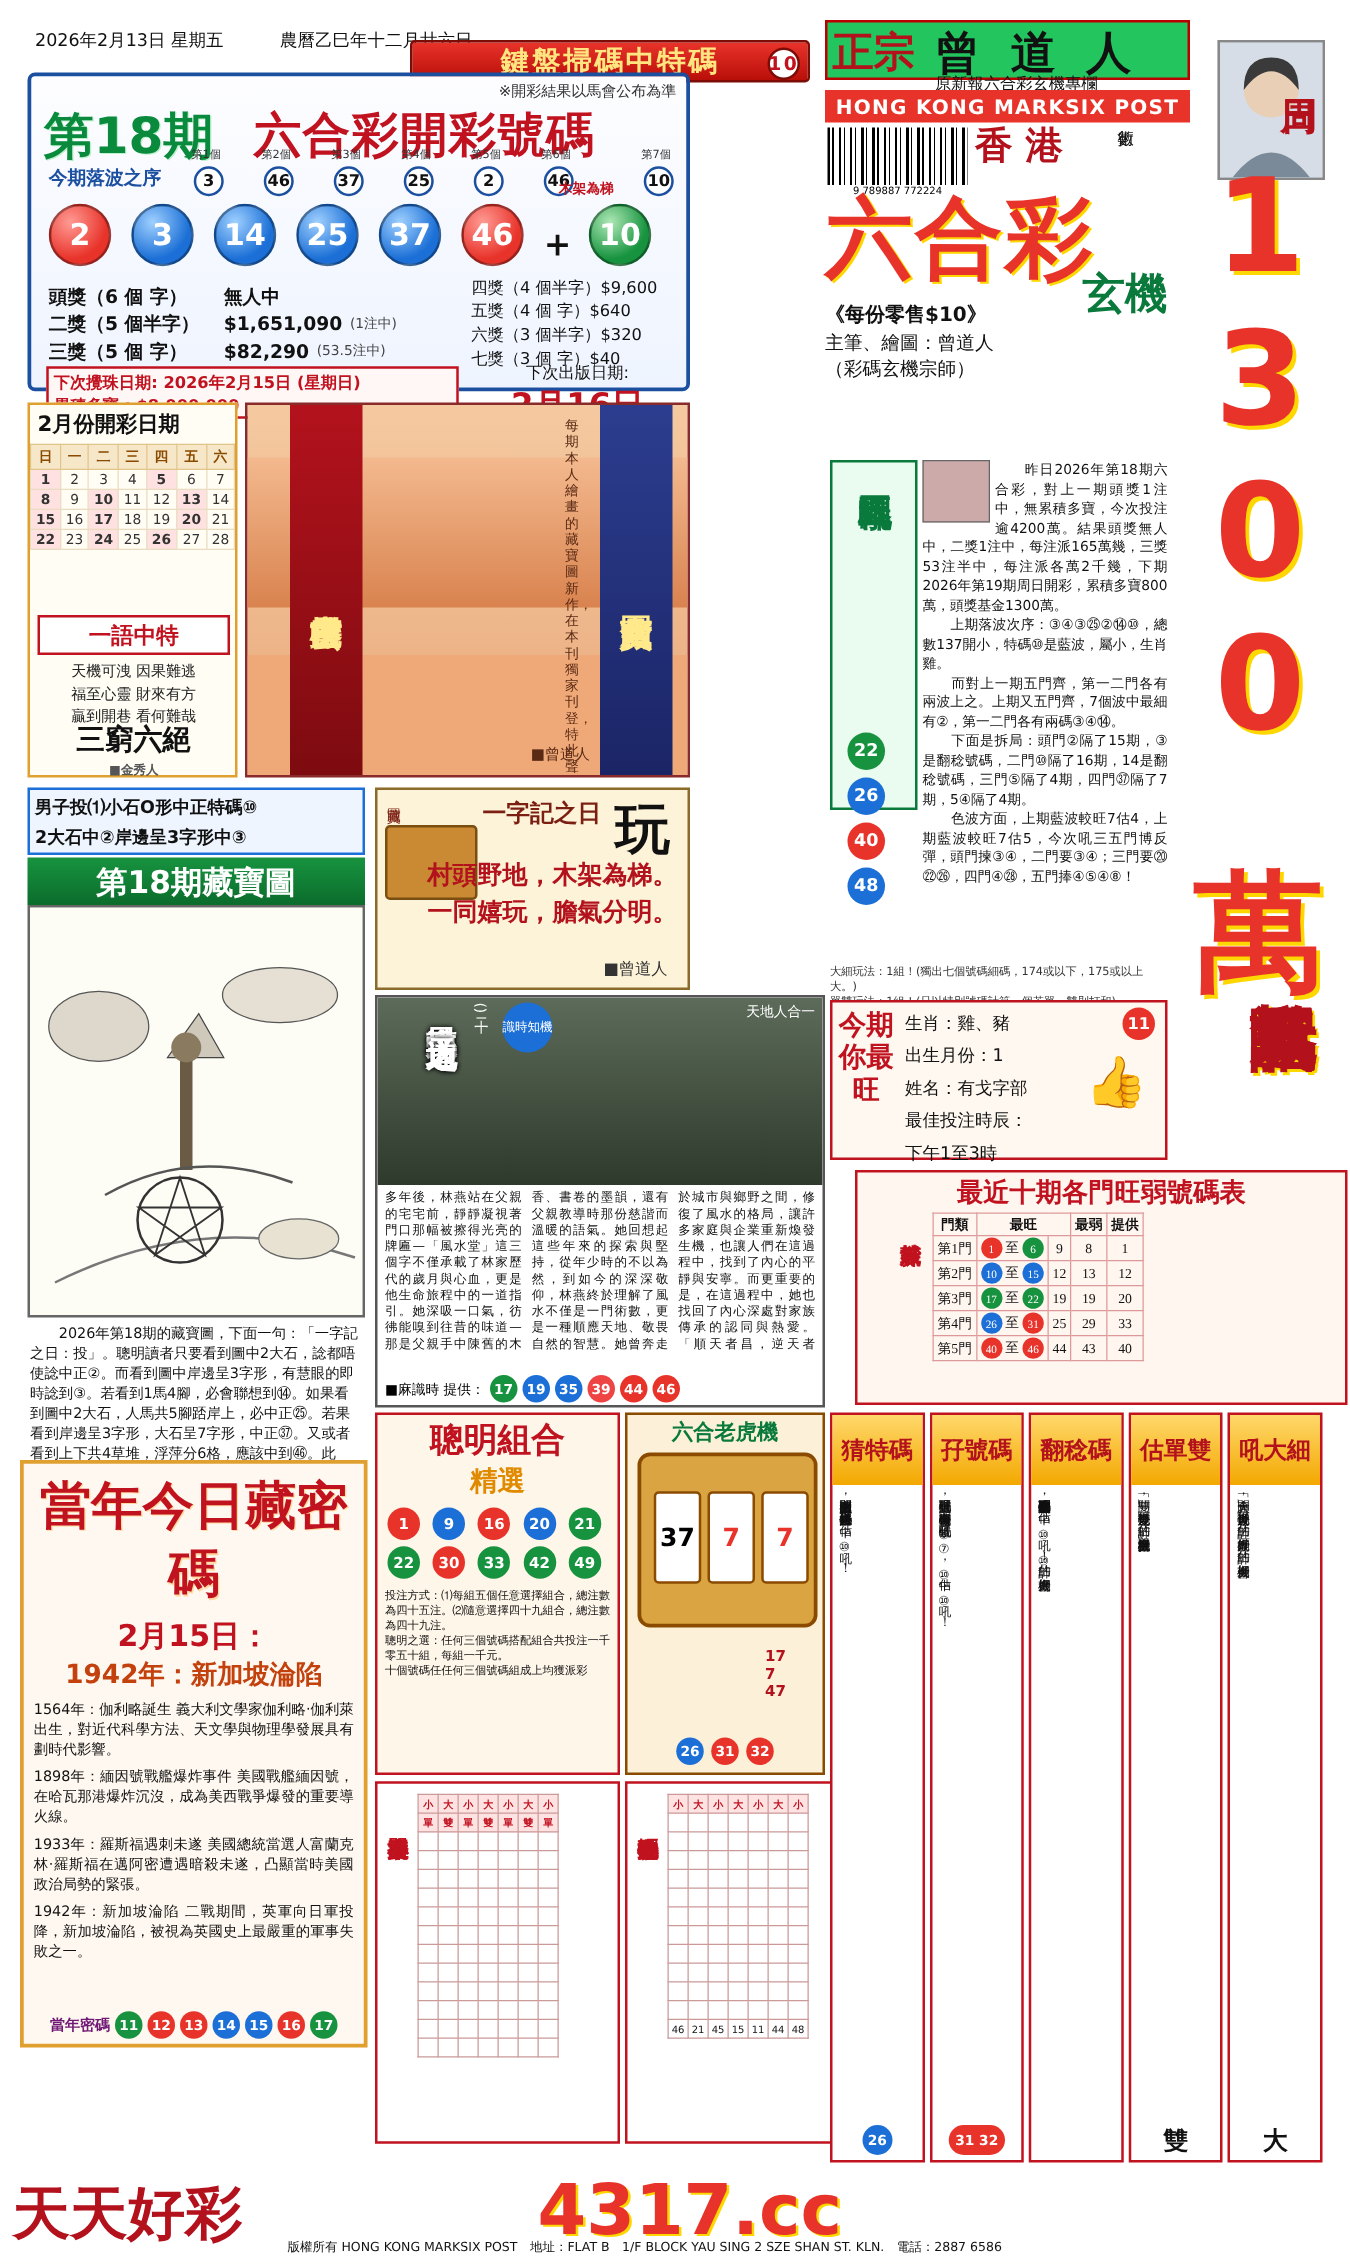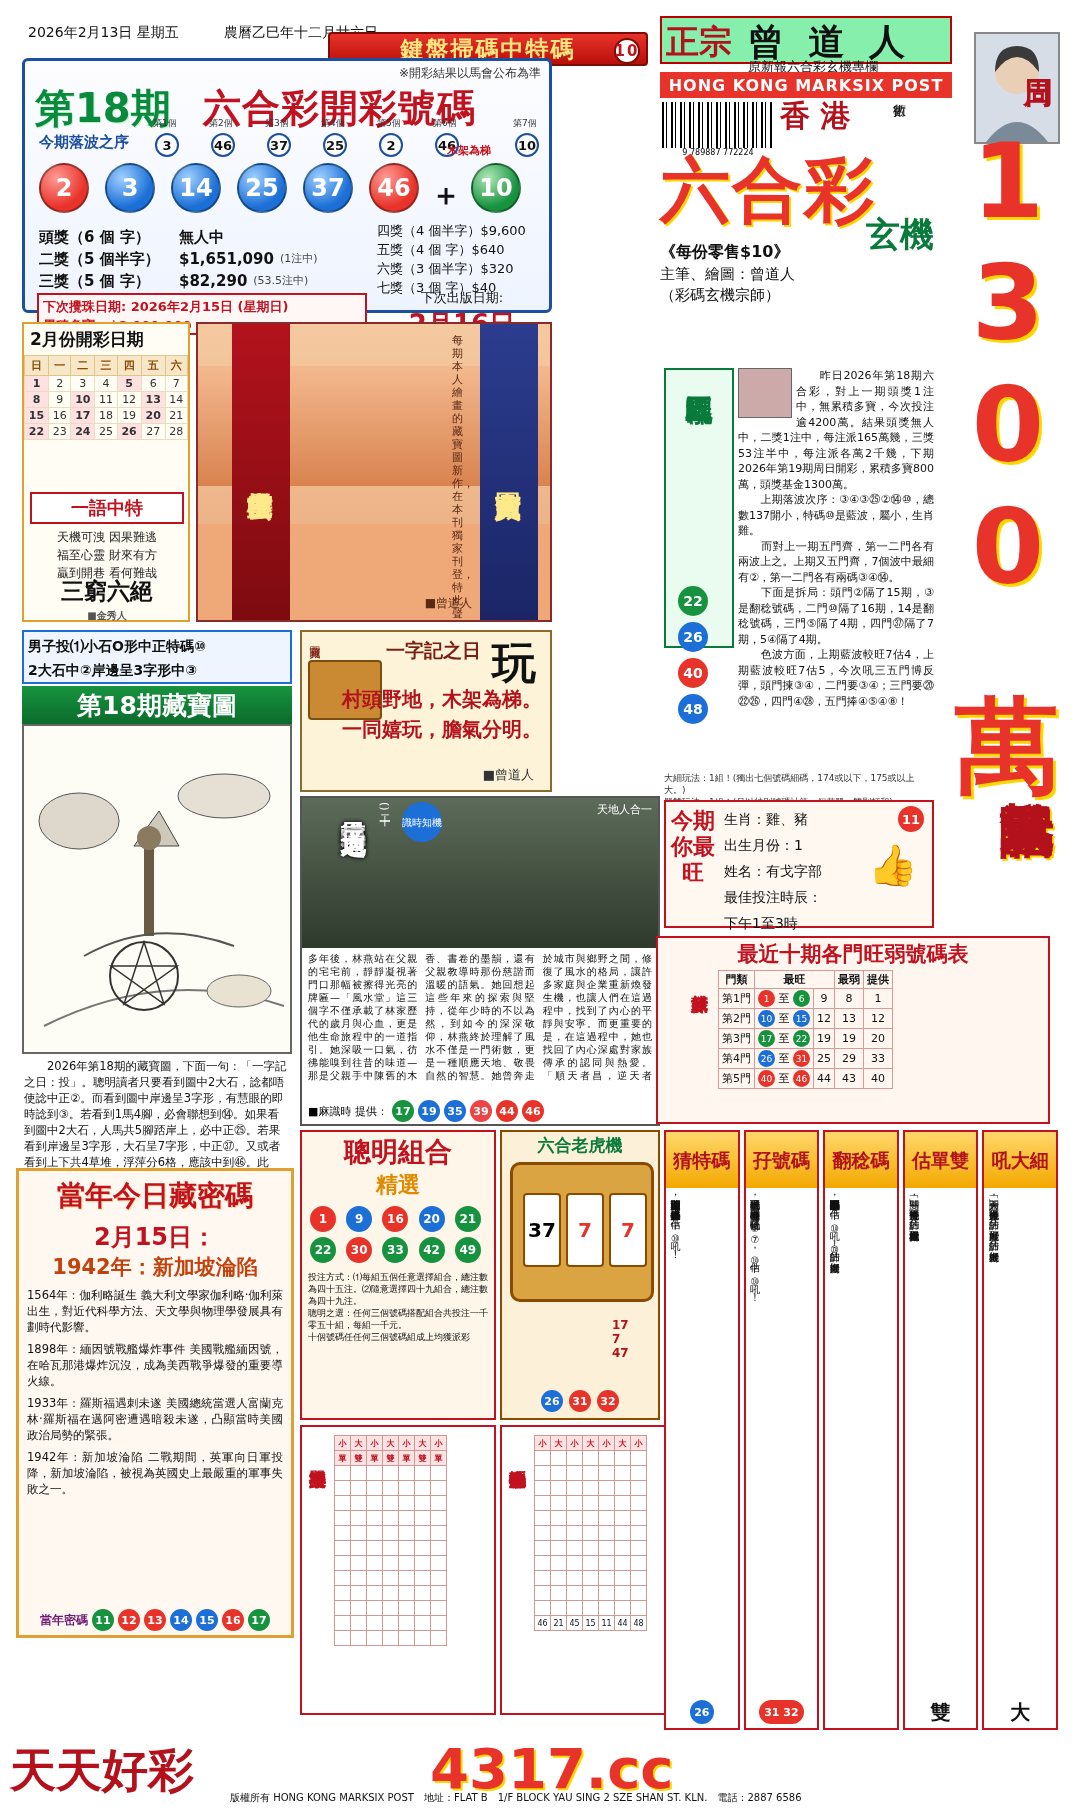--- a/index.html
+++ b/index.html
@@ -116,21 +116,21 @@
   
   .hintbox{left:22px; top:630px; width:270px; height:54px; border:2px solid #1b6fd6;background:#eef5ff;
      font-size:14px;line-height:24px;color:#111;padding:2px 4px;font-weight:bold;}
   .zangbao-title{left:22px;top:686px;width:270px;height:38px;background:linear-gradient(#17933f,#0b6c2c);
      color:#fff;font-size:25px;font-weight:bold;display:flex;align-items:center;justify-content:center;}
   .zangbao-pic{left:22px;top:724px;width:270px;height:330px;border:2px solid #666;background:#fcfcf7;overflow:hidden;}
   .zb-txt{left:22px;top:1056px;width:270px;height:110px;font-size:11.5px;line-height:16px;color:#111;padding:2px;}
 
   
   .history{left:16px;top:1168px;width:278px;height:470px;border:3px solid #e0a030;background:#fff8f0;}
-  .history h2{margin:0;padding:6px 0;text-align:center;font-size:28px;color:#c1121f;
+  .history h2{margin:0;padding:6px 0;text-align:center;font-size:41px;color:#c1121f;
       text-shadow:1px 1px 0 #ffd9a0;}
   .history .dt{text-align:center;font-size:24px;font-weight:bold;color:#c1121f;}
   .history .ev{text-align:center;font-size:21px;font-weight:bold;color:#c2410c;margin-top:0;}
   .history p{font-size:11.5px;line-height:16px;color:#111;margin:6px 8px;text-align:justify;}
   .codebar{position:absolute;left:0;bottom:4px;width:100%;display:flex;align-items:center;justify-content:center;gap:4px;}
   .codebar .lbl{font-size:12px;color:#701a75;font-weight:bold;}
   .cball{width:22px;height:22px;border-radius:50%;display:flex;align-items:center;justify-content:center;
      font-size:11px;color:#fff;font-weight:bold;}
 
   
@@ -175,21 +175,21 @@
   
   .tbl-left{left:300px;top:1425px;width:196px;height:290px;border:2px solid #c1121f;background:#fff;}
   .tbl-right{left:500px;top:1425px;width:196px;height:290px;border:2px solid #c1121f;background:#fff;}
   .tblv{position:absolute;left:2px;top:30px;width:26px;font-size:17px;font-weight:bold;color:#c1121f;writing-mode:vertical-rl;}
   table.mini{border-collapse:collapse;font-size:8px;}
   table.mini td{border:1px solid #c99;width:16px;height:15px;text-align:center;color:#111;}
   table.mini td.hd{background:#ffe2e2;color:#c1121f;font-weight:bold;}
 
   
   .masthead{left:660px;top:16px;width:400px;height:300px;}
-  .mh-top{position:absolute;left:0;top:0;width:292px;height:48px;background:#86efac;border:2px solid #b00;}
+  .mh-top{position:absolute;left:0;top:0;width:292px;height:48px;background:#22c55e;border:2px solid #b00;}
   .mh-zz{position:absolute;left:4px;top:2px;font-size:33px;font-weight:bold;color:#b3121c;}
   .mh-zdr{position:absolute;left:86px;top:0px;font-size:36px;font-weight:bold;color:#111;letter-spacing:6px;}
   .mh-sub{position:absolute;left:86px;top:40px;font-size:13px;color:#111;}
   .mh-post{position:absolute;left:0;top:56px;width:292px;height:26px;background:#e8332a;color:#fff;
      font-size:16px;font-weight:bold;display:flex;align-items:center;justify-content:center;letter-spacing:1px;}
   .barcode{position:absolute;left:2px;top:86px;width:112px;height:60px;background:#fff;}
   .barcode .bars{width:100%;height:46px;
     background:repeating-linear-gradient(90deg,#000 0 2px,#fff 2px 4px,#000 4px 5px,#fff 5px 9px);}
   .barcode .num{font-size:8px;text-align:center;}
   .mh-hk{position:absolute;left:120px;top:80px;font-size:30px;font-weight:bold;color:#b3121c;}
@@ -223,21 +223,21 @@
 
   
   .lucky{left:664px;top:800px;width:270px;height:128px;border:2px solid #c1121f;background:#fff8f0;}
   .lucky .lt{position:absolute;left:4px;top:6px;width:46px;font-size:22px;font-weight:bold;color:#c1121f;line-height:26px;text-align:center;}
   .lucky .rows{position:absolute;left:58px;top:4px;font-size:14px;line-height:26px;color:#111;}
   .lucky .badge{position:absolute;right:8px;top:4px;width:26px;height:26px;border-radius:50%;background:#e8332a;color:#fff;
      font-size:13px;font-weight:bold;display:flex;align-items:center;justify-content:center;}
   .thumb{position:absolute;right:14px;top:40px;font-size:40px;color:#f3b700;}
 
   
-  .table10{left:656px;top:936px;width:394px;height:188px;border:2px solid #c1121f;background:#fff6f0;}
+  .table10{left:684px;top:936px;width:394px;height:188px;border:2px solid #c1121f;background:#fff6f0;font-family:Liberation Serif, serif;}
   .table10 .hd{font-size:21px;font-weight:bold;color:#c1121f;text-align:center;padding:2px 0;}
   .table10 table{border-collapse:collapse;font-size:11px;margin-left:60px;}
   .table10 td,.table10 th{border:1px solid #d99;padding:1px 3px;text-align:center;color:#111;}
   .table10 .side{position:absolute;left:6px;top:44px;width:48px;font-size:17px;font-weight:bold;color:#c1121f;
      writing-mode:vertical-rl;text-orientation:upright;}
   .mball{display:inline-flex;width:17px;height:17px;border-radius:50%;color:#fff;font-size:9px;
      align-items:center;justify-content:center;}
 
   
   .fivecol{left:664px;top:1130px;width:394px;height:600px;display:flex;gap:4px;}

